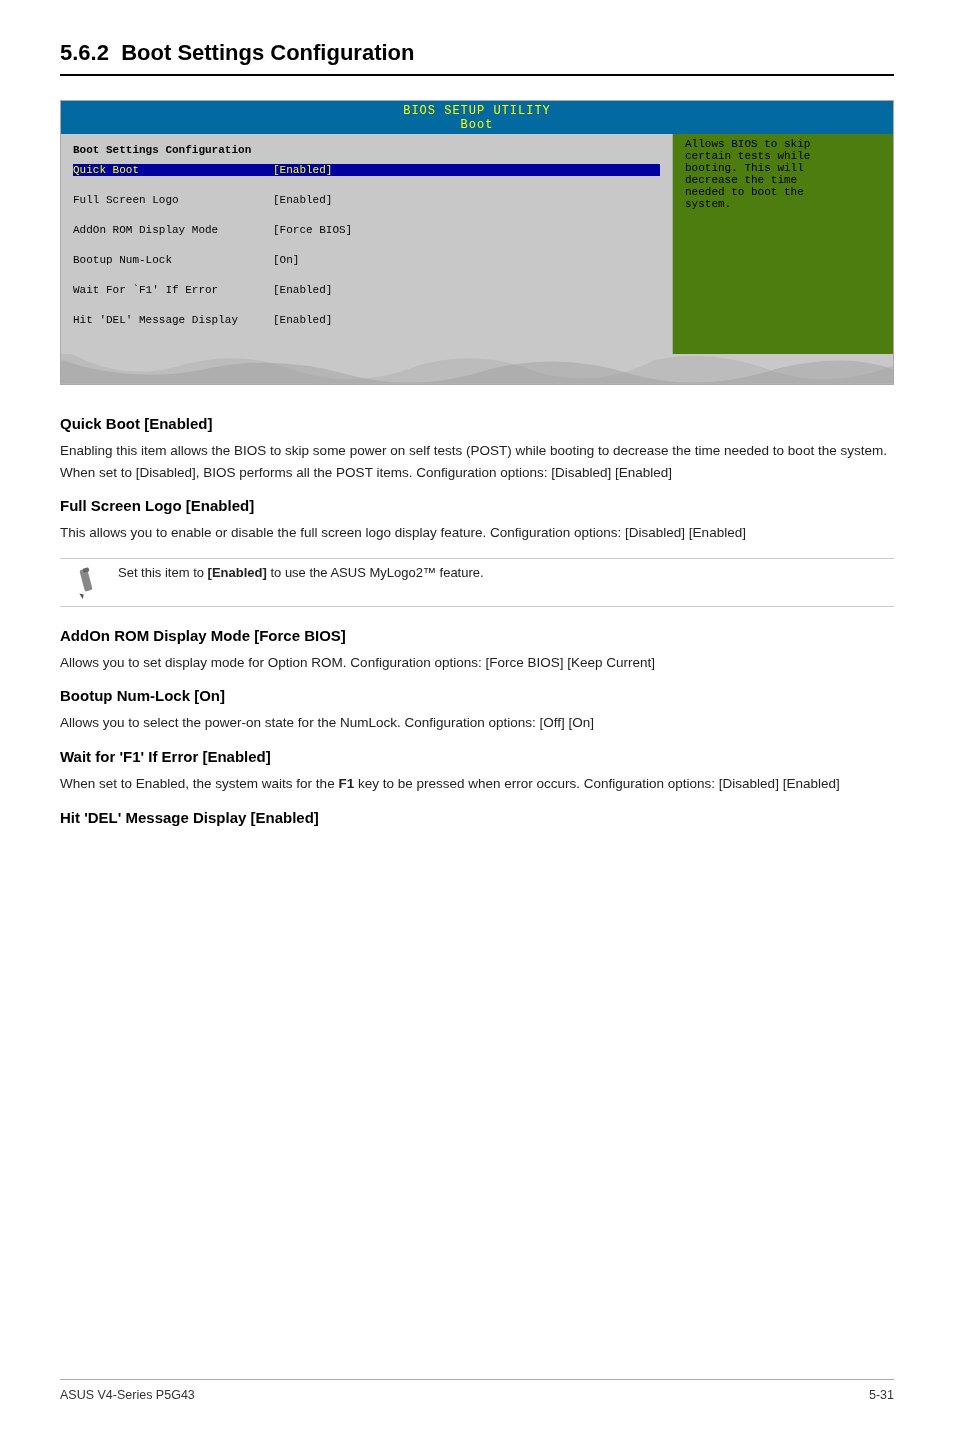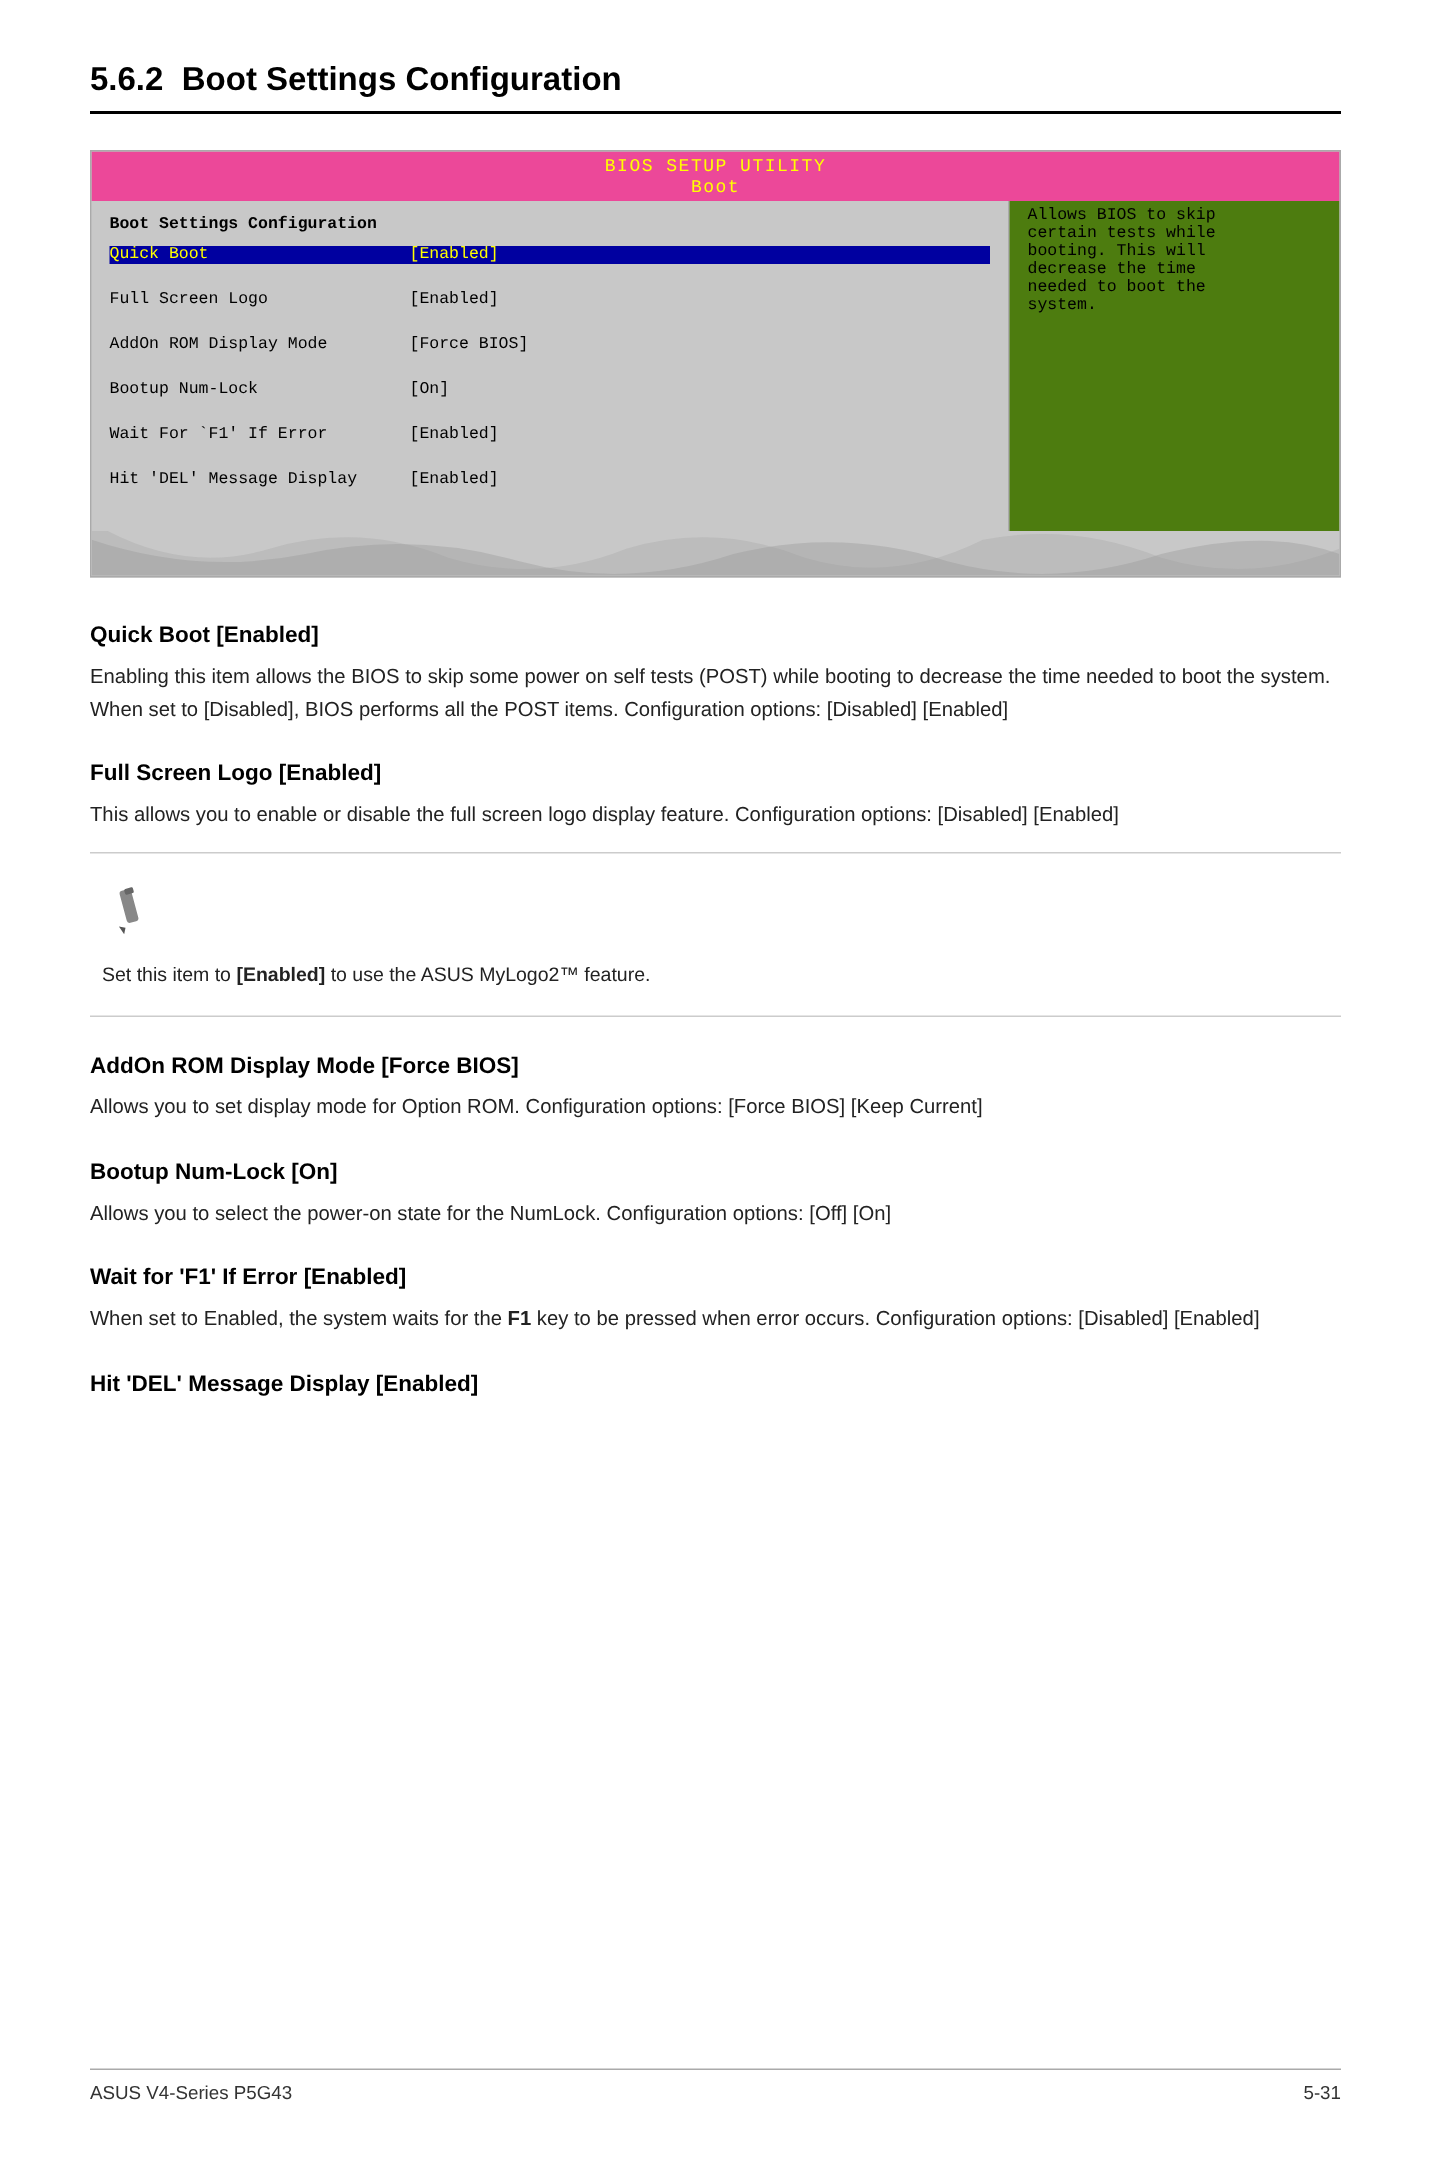--- a/index.html
+++ b/index.html
@@ -29,21 +29,21 @@
     
     .bios-screenshot {
       border: 1px solid #aaa;
       background: #c8c8c8;
       margin-bottom: 30px;
       position: relative;
       overflow: hidden;
     }
 
     .bios-header {
-      background: #ec4899;
+      background: #0369a1;
       color: #ffff00;
       text-align: center;
       font-family: 'Courier New', monospace;
       font-size: 12px;
       padding: 3px 0 2px 0;
       letter-spacing: 1px;
     }
 
     .bios-body {
       display: flex;
@@ -114,41 +114,39 @@
     .bios-wave svg {
       position: absolute;
       bottom: 0;
       width: 100%;
     }
 
     
     .sub-heading {
       font-size: 15px;
       font-weight: bold;
-      margin-top: 24px;
       margin-bottom: 8px;
     }
 
     .body-text {
       font-size: 13.5px;
       line-height: 1.6;
       margin-bottom: 14px;
       color: #222;
     }
 
     
     .note-box {
       display: flex;
       align-items: flex-start;
       border-top: 1px solid #ccc;
       border-bottom: 1px solid #ccc;
-      padding: 18px 8px;
+      padding: 4px 8px;
       margin: 12px 0 20px 0;
       gap: 14px;
-      flex-direction: column;
     }
 
     .note-text {
       font-size: 13px;
       line-height: 1.5;
       color: #222;
     }
 
     .note-text strong {
       font-weight: bold;

